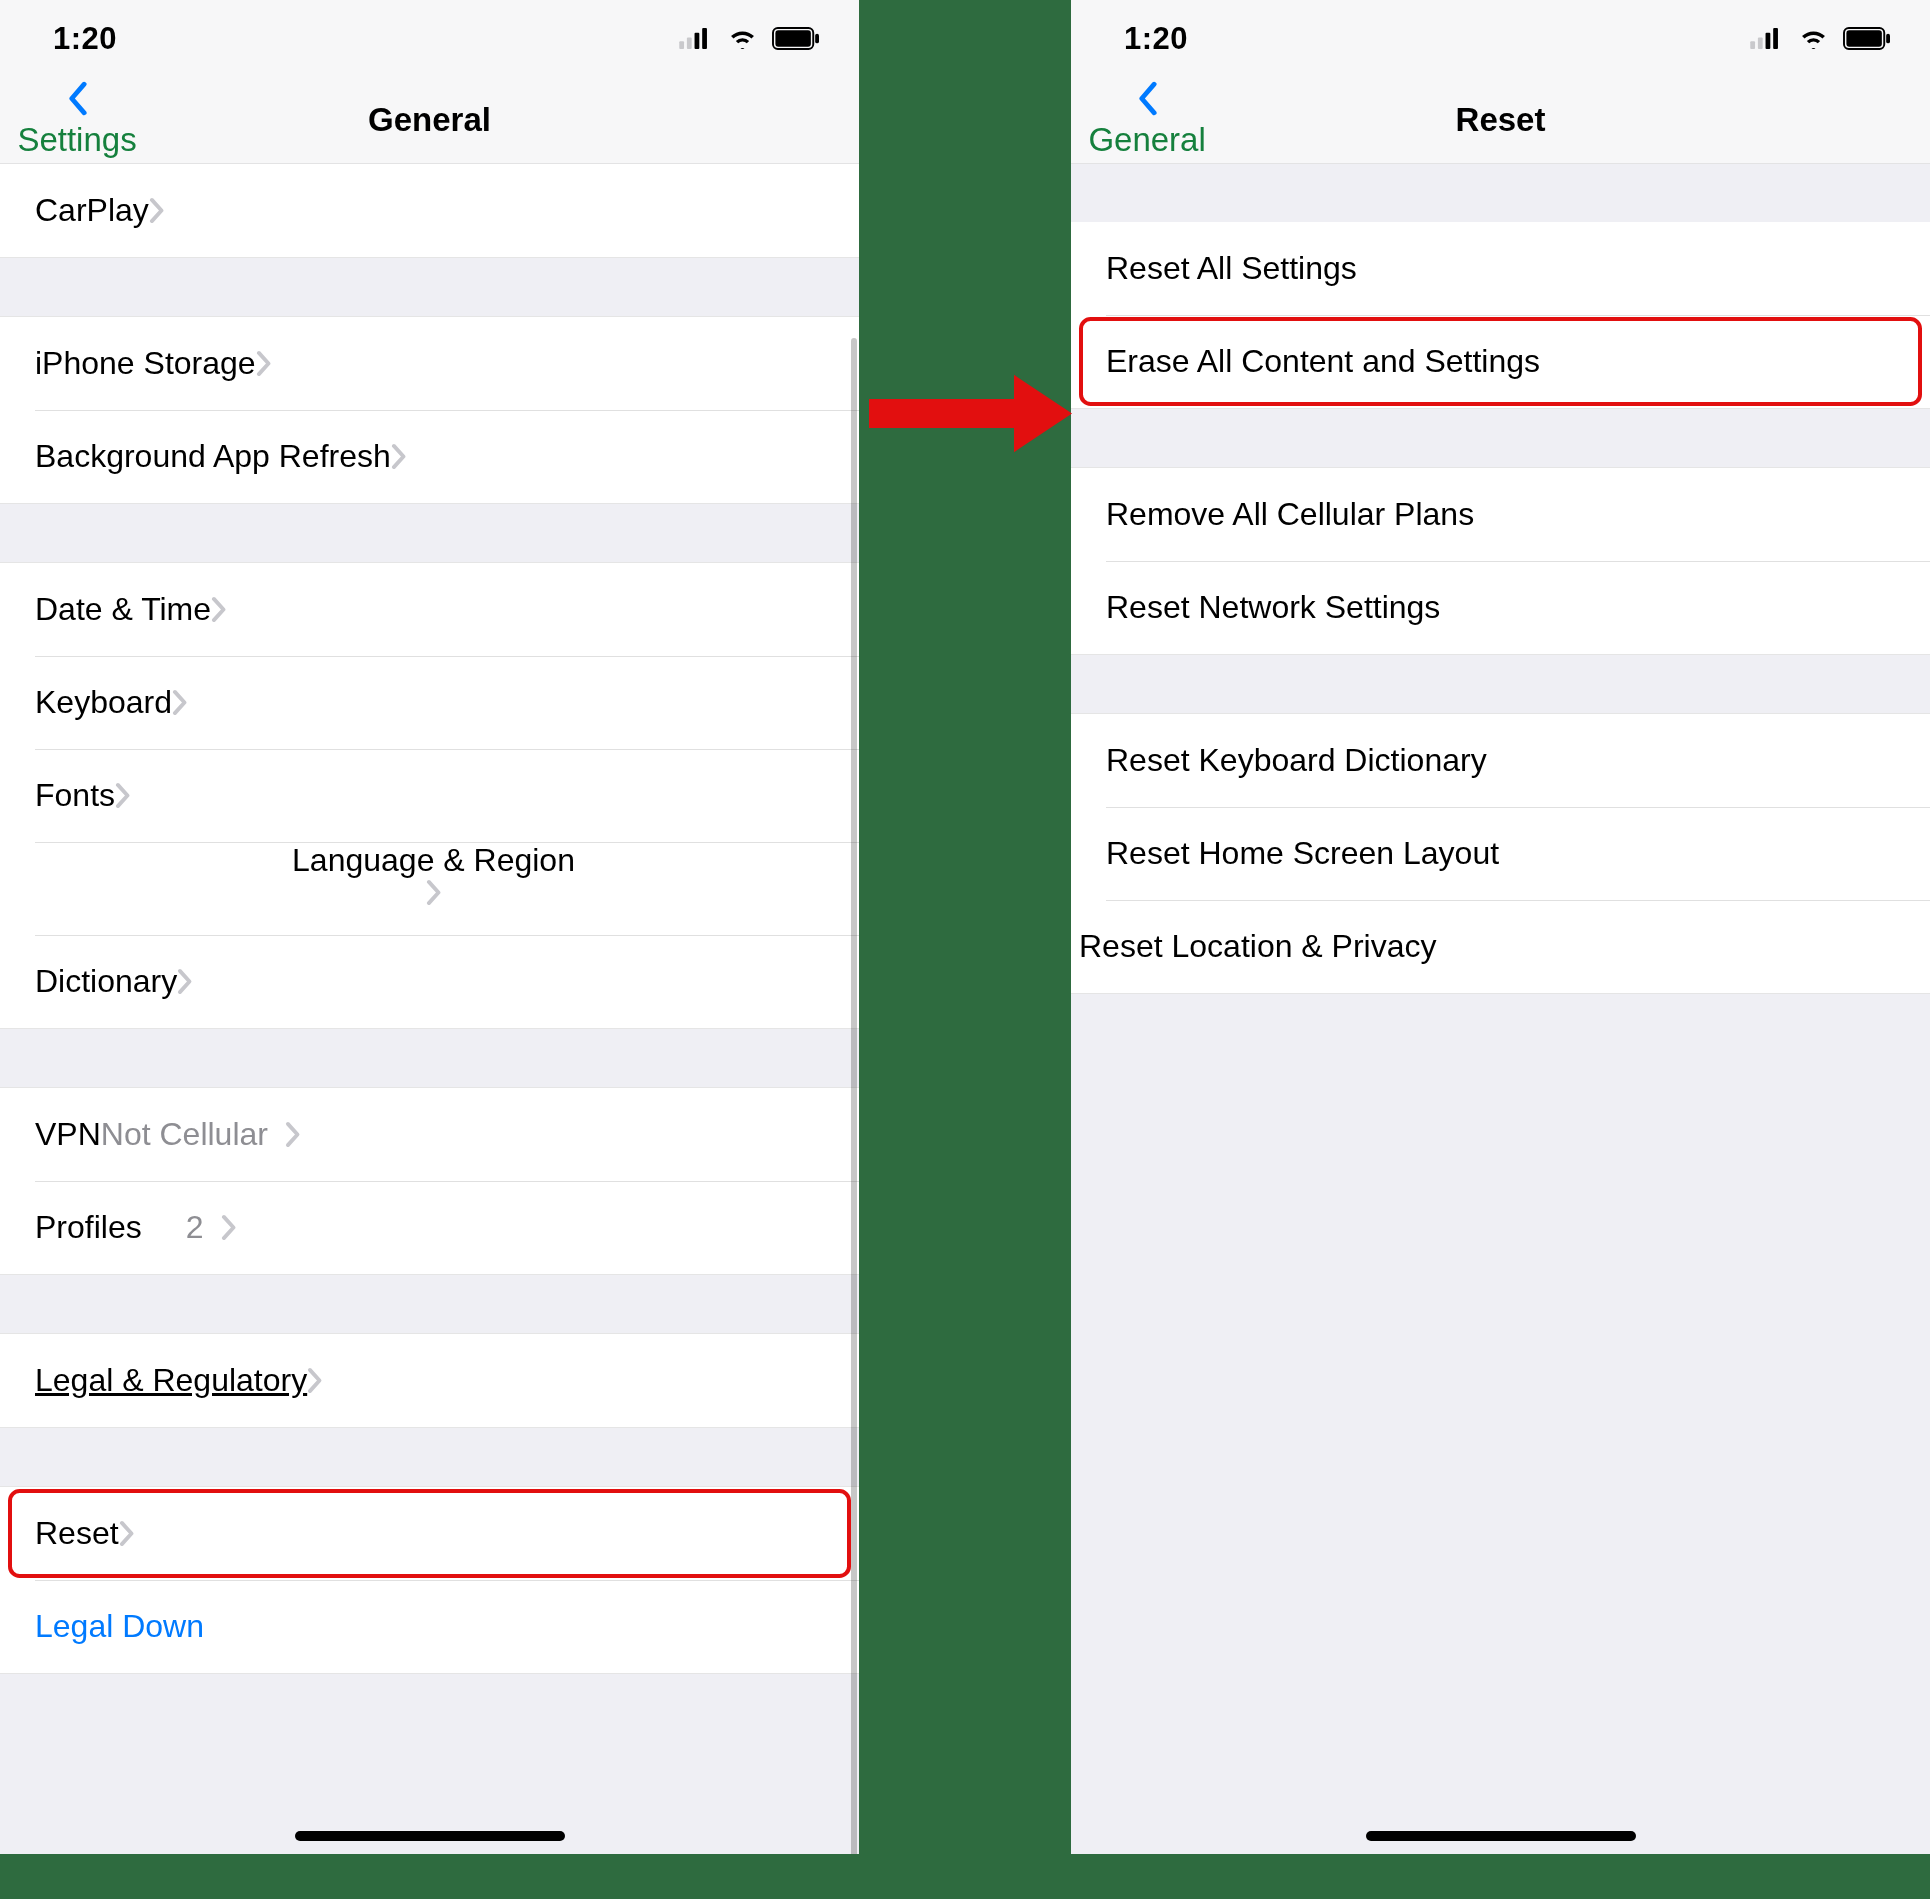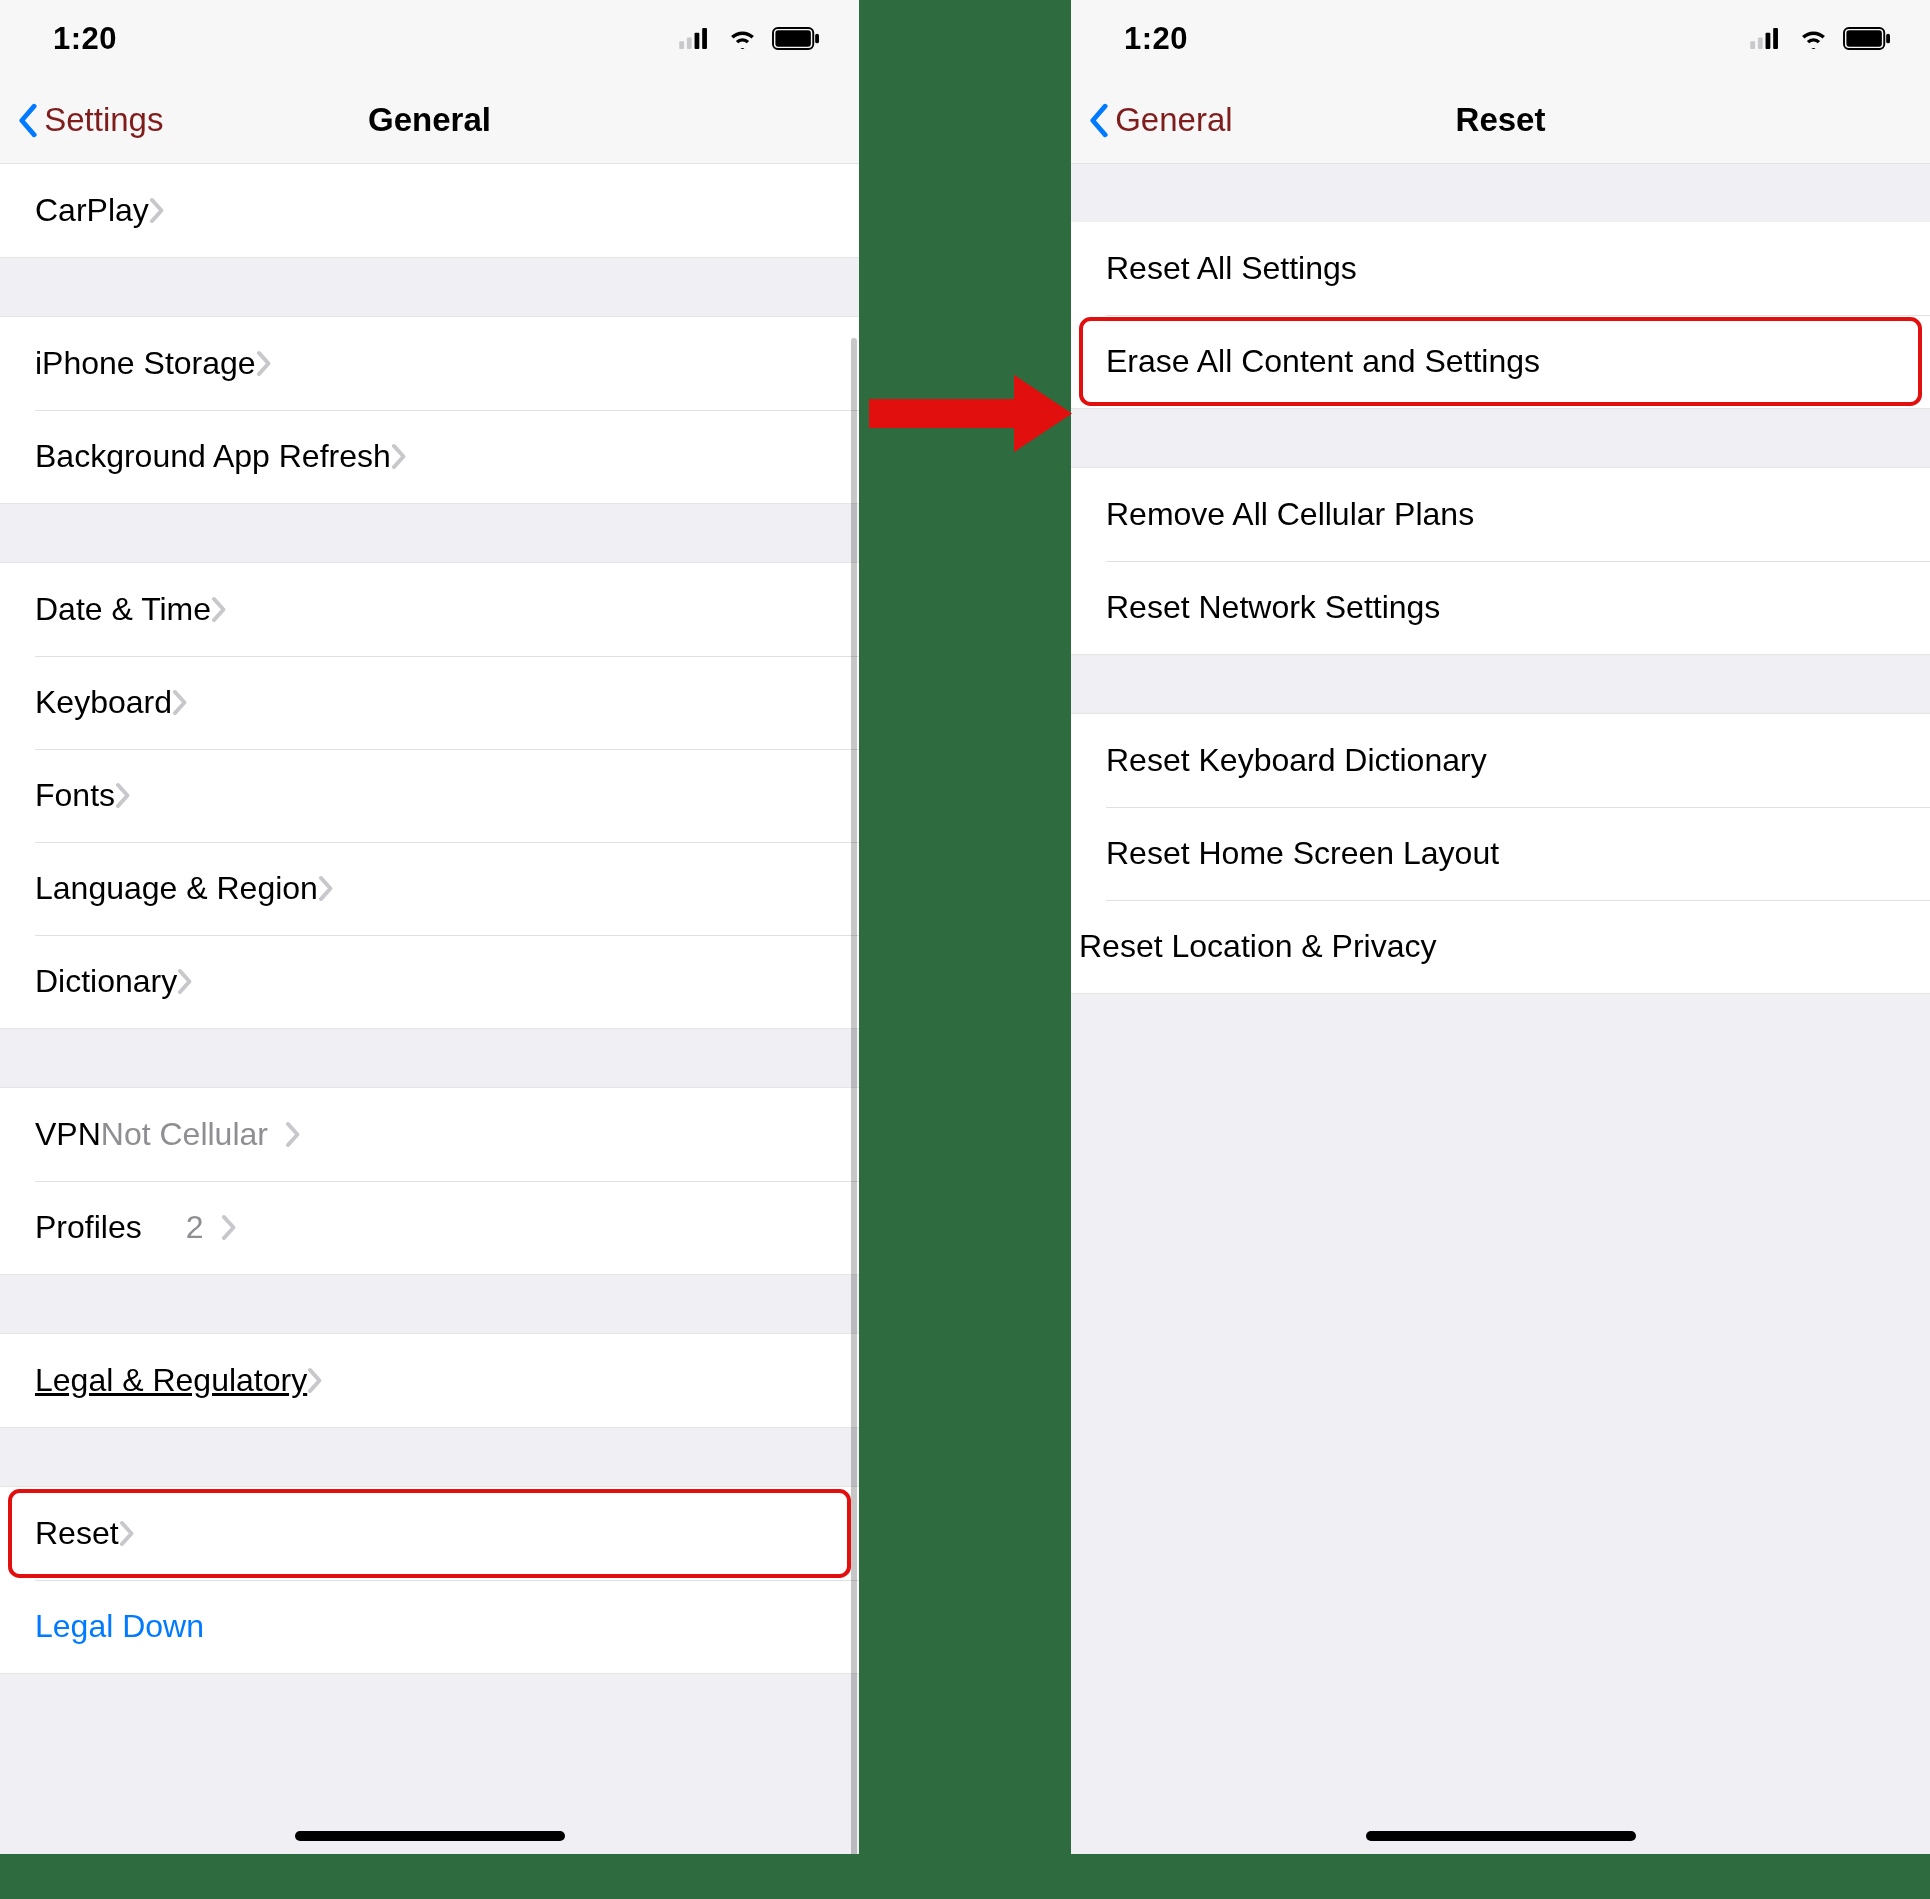--- a/index.html
+++ b/index.html
@@ -45,24 +45,25 @@
     height: 87px;
     background: #f7f7f8;
     display: flex;
     align-items: center;
     position: relative;
     border-bottom: 1px solid rgba(0,0,0,0.08);
   }
   .nav-back {
     display: flex;
     align-items: center;
-    color: #7f1d1d;
+    color: #15803d;
     font-size: 33px;
     padding-left: 17.4px;
     gap: 5.8px;
+    flex-direction: column;
   }
   .nav-title {
     position: absolute;
     left: 0; right: 0;
     text-align: center;
     font-size: 33px;
     font-weight: 600;
     color: #000;
     pointer-events: none;
   }
@@ -232,21 +233,21 @@
             </span>
           </div>
           <div class="cell" style="position: relative;">
             <span class="cell-label">Fonts</span>
             <span class="right-side">
               <svg class="chev" width="15.4" height="27" viewBox="0 0 16 28">
                 <polyline points="3,3 13,14 3,25" fill="none" stroke="#c7c7cc" stroke-width="4" stroke-linecap="round" stroke-linejoin="round"></polyline>
               </svg>
             </span>
           </div>
-          <div class="cell" style="position: relative;">
+          <div class="cell" style="position: relative; flex-direction: column;">
             <span class="cell-label">Language &amp; Region</span>
             <span class="right-side">
               <svg class="chev" width="15.4" height="27" viewBox="0 0 16 28">
                 <polyline points="3,3 13,14 3,25" fill="none" stroke="#c7c7cc" stroke-width="4" stroke-linecap="round" stroke-linejoin="round"></polyline>
               </svg>
             </span>
           </div>
           <div class="cell" style="position: relative;">
             <span class="cell-label">Dictionary</span>
             <span class="right-side">

